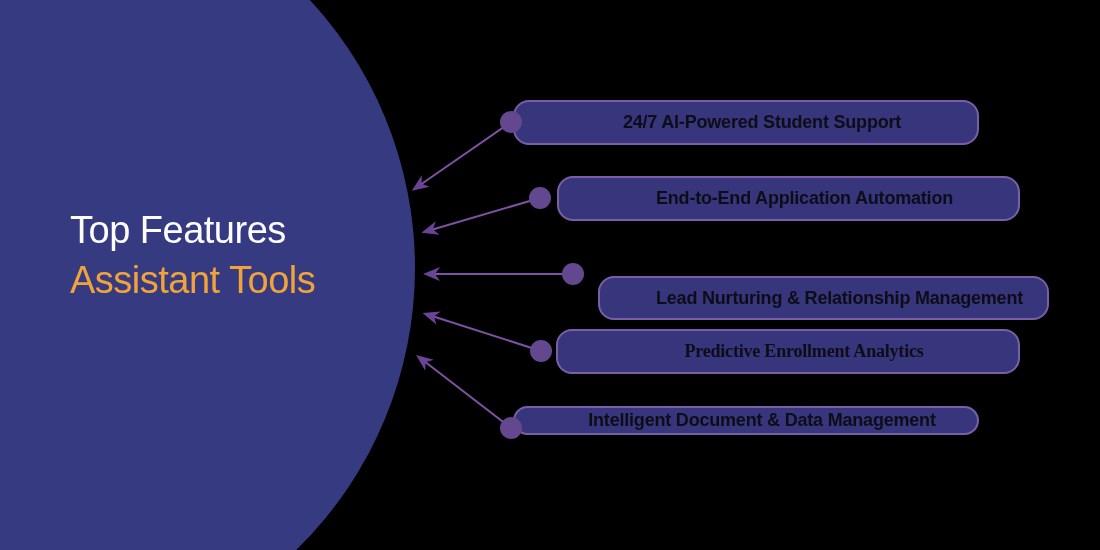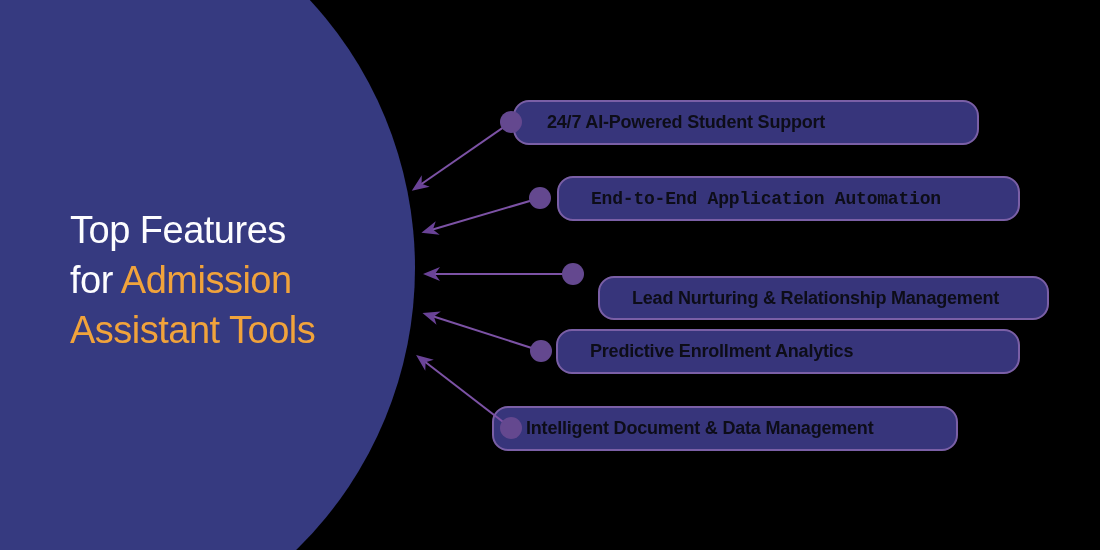--- a/index.html
+++ b/index.html
@@ -40,20 +40,21 @@
   .pill {
     position: absolute;
     box-sizing: border-box;
     border-radius: 16px;
     background: var(--pill-fill, #37357B);
     border: 2px solid var(--pill-border, #7A5FA6);
     display: flex;
     align-items: center;
     padding-left: 32px;
     z-index: 1;
+    justify-content: center;
   }
   .pill-label {
     font-weight: 700;
     font-size: 18px;
     letter-spacing: -0.2px;
     color: var(--pill-text, #0D0D18);
     white-space: nowrap;
   }
   #connector-layer {
     position: absolute;
@@ -67,41 +68,38 @@
 <body>
 
 <div id="stage" style="--bg: #000000; --circle: #363A80; --pill-fill: #37357B; --pill-border: #7A5FA6; --pill-text: #0D0D18; --title-main: #FDFDFF; --title-accent: #F1A33B;">
   <div class="hero-circle"></div>
 
   <div class="title-block">
     <div class="title-line">
       <span>Top Features</span>
     </div>
     <div class="title-line">
-      <span>for </span><span class="title-highlight">Admission</span>
-    </div>
-    <div class="title-line">
       <span class="title-highlight">Assistant Tools</span>
     </div>
   </div>
 
   <div id="pills">
       <div class="pill" style="left: 513px; top: 100px; width: 466px; height: 45px;">
         <span class="pill-label">24/7 AI-Powered Student Support</span>
       </div>
-      <div class="pill" style="left: 557px; top: 176px; width: 463px; height: 45px; font-family: Liberation Mono, monospace;">
+      <div class="pill" style="left: 557px; top: 176px; width: 463px; height: 45px;">
         <span class="pill-label">End-to-End Application Automation</span>
       </div>
       <div class="pill" style="left: 598px; top: 252px; width: 451px; height: 44px; margin-top: 24px;">
         <span class="pill-label">Lead Nurturing &amp; Relationship Management</span>
       </div>
-      <div class="pill" style="left: 556px; top: 329px; width: 464px; height: 45px;">
+      <div class="pill" style="left: 556px; top: 329px; width: 464px; height: 45px; font-family: Liberation Serif, serif;">
         <span class="pill-label">Predictive Enrollment Analytics</span>
       </div>
-      <div class="pill" style="left: 492px; top: 406px; width: 466px; height: 45px;">
+      <div class="pill" style="left: 513px; top: 406px; width: 466px; height: 29px;">
         <span class="pill-label">Intelligent Document &amp; Data Management</span>
       </div>
     </div>
 
   <svg id="connector-layer" width="1100" height="550" viewBox="0 0 1100 550">
       <line x1="511" y1="122" x2="420" y2="185" stroke="#7C52A5" stroke-width="2"></line>
       <circle cx="511" cy="122" r="11" fill="#64488F"></circle>
       <polygon points="-10,0 7,-7 2,0 7,7" fill="#6A4397" transform="translate(420,185) rotate(-34.7)"></polygon>
       <line x1="540" y1="198" x2="431" y2="230" stroke="#7C52A5" stroke-width="2"></line>
       <circle cx="540" cy="198" r="11" fill="#64488F"></circle>

